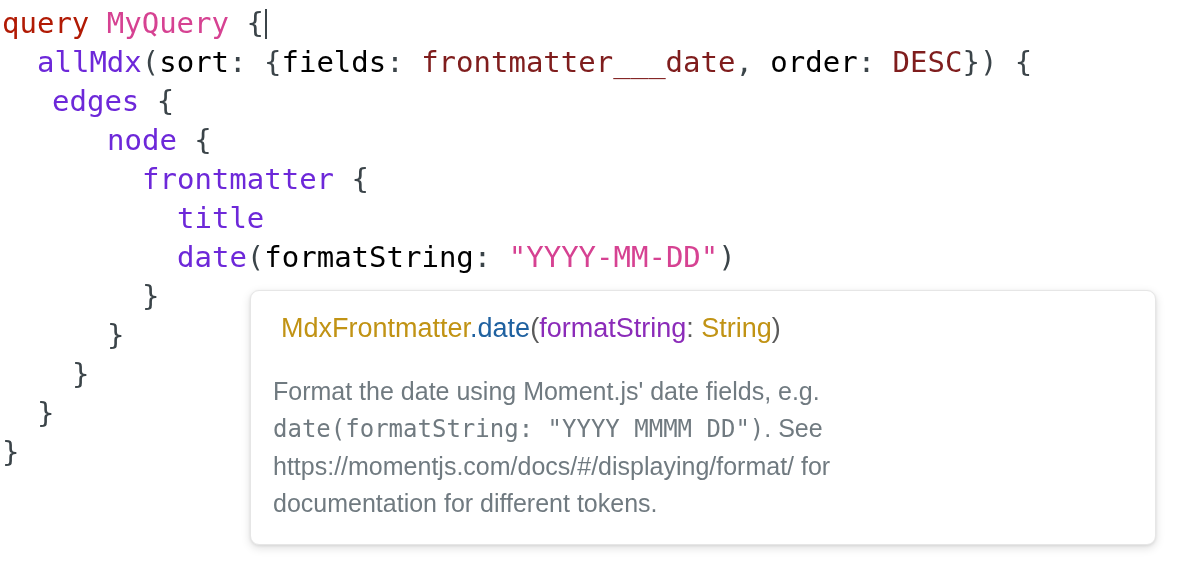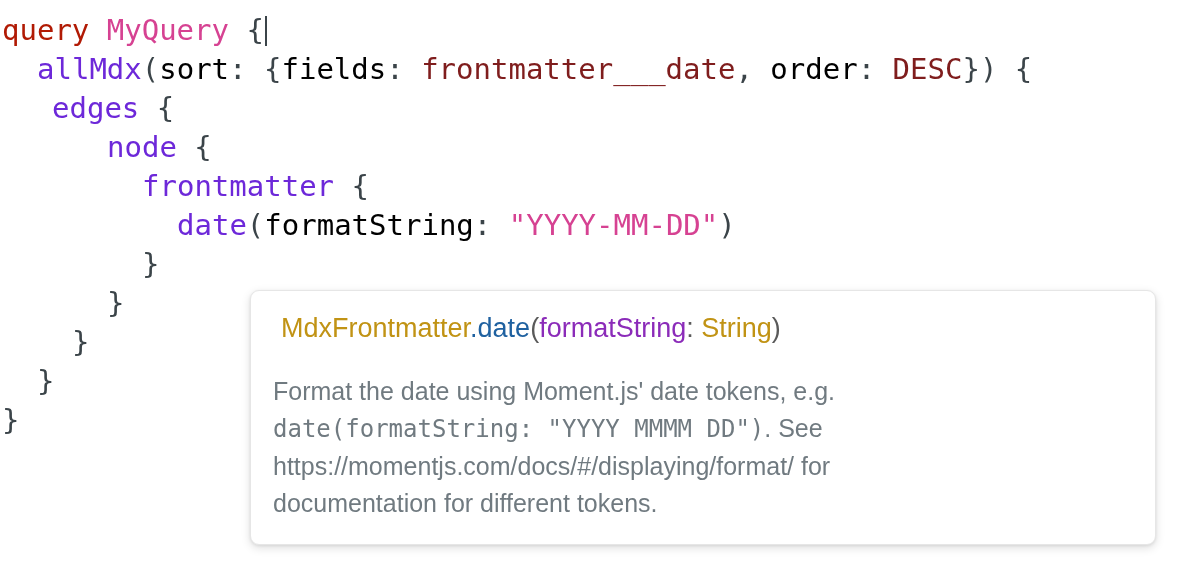--- a/index.html
+++ b/index.html
@@ -14,21 +14,21 @@
     position: relative;
     overflow: hidden;
     font-family: "Liberation Sans", sans-serif;
     -webkit-font-smoothing: antialiased;
   }
 
   
   #editor {
     position: absolute;
     left: 0;
-    top: 11px;
+    top: 4px;
     width: 1200px;
     height: 440px;
     padding: 0;
     box-sizing: border-box;
     background: #ffffff;
   }
 
   .code-line {
     font-family: "DejaVu Sans Mono", "Liberation Mono", monospace;
     font-size: 29px;
@@ -104,27 +104,28 @@
 </head>
 <body>
 
 <div id="editor">
   <div id="code-lines">
       <div class="code-line" style="padding-left: 2px;"><span class="tok-keyword">query</span><span class="tok-punct"> </span><span class="tok-def">MyQuery</span><span class="tok-punct"> </span><span class="tok-punct">{</span><span class="caret"></span></div>
       <div class="code-line" style="padding-left: 37px;"><span class="tok-field">allMdx</span><span class="tok-punct">(</span><span class="tok-attr">sort</span><span class="tok-punct">: {</span><span class="tok-attr">fields</span><span class="tok-punct">: </span><span class="tok-enum">frontmatter___date</span><span class="tok-punct">, </span><span class="tok-attr">order</span><span class="tok-punct">: </span><span class="tok-enum">DESC</span><span class="tok-punct">}) {</span></div>
       <div class="code-line" style="padding-left: 52px;"><span class="tok-field">edges</span><span class="tok-punct"> {</span></div>
       <div class="code-line" style="padding-left: 107px;"><span class="tok-field">node</span><span class="tok-punct"> {</span></div>
       <div class="code-line" style="padding-left: 142px;"><span class="tok-field">frontmatter</span><span class="tok-punct"> {</span></div>
+      <div class="code-line" style="padding-left: 177px;"><span class="tok-field">title</span></div>
       <div class="code-line" style="padding-left: 177px;"><span class="tok-field">date</span><span class="tok-punct">(</span><span class="tok-attr">formatString</span><span class="tok-punct">: </span><span class="tok-string">"YYYY-MM-DD"</span><span class="tok-punct">)</span></div>
       <div class="code-line" style="padding-left: 142px;"><span class="tok-punct">}</span></div>
       <div class="code-line" style="padding-left: 107px;"><span class="tok-punct">}</span></div>
       <div class="code-line" style="padding-left: 72px;"><span class="tok-punct">}</span></div>
       <div class="code-line" style="padding-left: 37px;"><span class="tok-punct">}</span></div>
       <div class="code-line" style="padding-left: 2px;"><span class="tok-punct">}</span></div>
     </div>
 </div>
 
 <div id="doc-popup">
   <div class="popup-title">
     <span class="t-type">MdxFrontmatter</span><span class="t-field">.</span><span class="t-field">date</span><span class="t-paren">(</span><span class="t-arg">formatString</span><span class="t-colon">: </span><span class="t-rtype">String</span><span class="t-paren">)</span>
   </div>
-  <p class="popup-body"><span>Format the date using Moment.js' date tokens, e.g. </span><code>date(formatString: "YYYY MMMM DD")</code><span>. See https://momentjs.com/docs/#/displaying/format/ for documentation for different tokens.</span></p>
+  <p class="popup-body"><span>Format the date using Moment.js' date fields, e.g. </span><code>date(formatString: "YYYY MMMM DD")</code><span>. See https://momentjs.com/docs/#/displaying/format/ for documentation for different tokens.</span></p>
 </div>
 
 </body></html>

